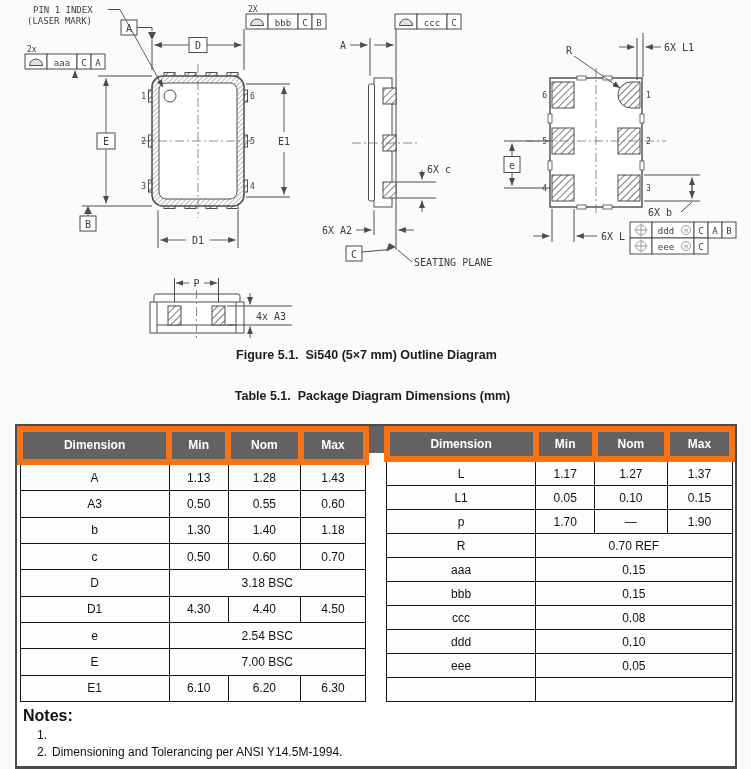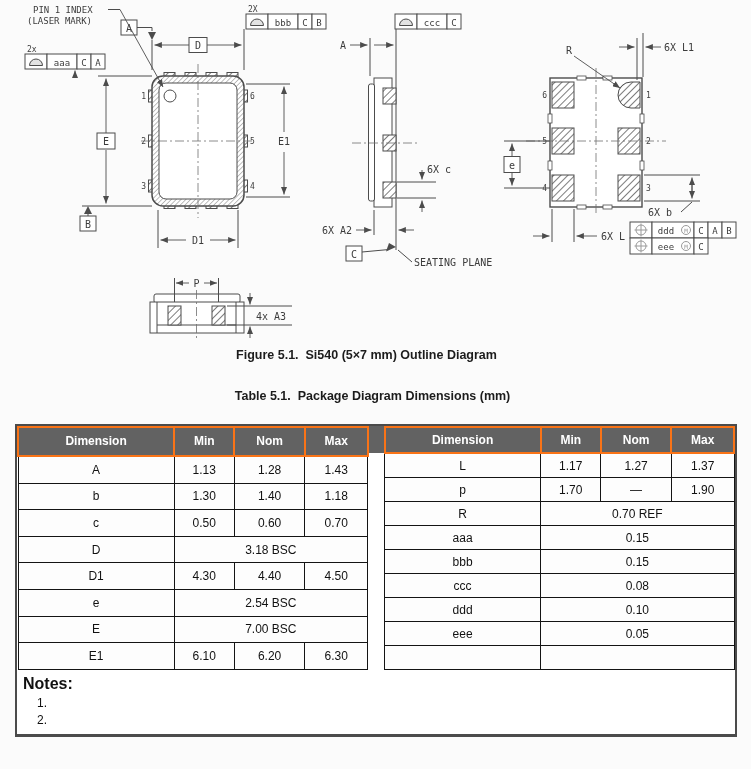--- a/index.html
+++ b/index.html
@@ -19,21 +19,21 @@
   .gdt{fill:#9a9a9a;font-family:"DejaVu Sans Mono",monospace;}
   .caption{position:absolute;left:0;width:733px;text-align:center;
            font-weight:bold;font-size:12.5px;color:#1c1c1c;}
   .fig-caption{top:348px;}
   .tab-caption{top:389px;padding-left:6px;}
   .tablebox{position:absolute;left:15px;top:424px;width:722px;
             border:2px solid #4b4b4b;border-bottom-width:3px;background:#fff;box-sizing:border-box;}
   .tables-row{display:flex;align-items:stretch;}
   .dim-table{border-collapse:collapse;flex:1;table-layout:fixed;font-size:12px;color:#111;}
   .dim-table th{background:#626262;color:#fff;font-weight:bold;height:24px;
-                border:2px solid #f97316;padding:0;font-size:12px;}
+                border:6px solid #f97316;padding:0;font-size:12px;}
   .dim-table td{height:23px;text-align:center;border:1px solid #141414;padding:0;background:#fdfdfd;}
   .tgap{width:15px;background:#fff;}
   .tgap-head{height:27px;background:#626262;}
   .notes{padding:3px 8px 7px 6px;background:#fff;}
   .notes-title{font-weight:bold;font-size:16px;color:#111;margin:2px 0 1px 0;}
   .note-item{font-size:12px;color:#111;margin:3px 0 0 14px;display:flex;}
   .note-num{width:15px;flex:none;}
 </style>
 </head>
 <body>
@@ -319,20 +319,26 @@
         <th>Nom</th>
         <th>Max</th>
       </tr>
       <tr>
               <td>A</td>
               <td>1.13</td>
               <td>1.28</td>
               <td>1.43</td>
             </tr>
       <tr>
+              <td>A3</td>
+              <td>0.50</td>
+              <td>0.55</td>
+              <td>0.60</td>
+            </tr>
+      <tr>
               <td>b</td>
               <td>1.30</td>
               <td>1.40</td>
               <td>1.18</td>
             </tr>
       <tr>
               <td>c</td>
               <td>0.50</td>
               <td>0.60</td>
               <td>0.70</td>
@@ -374,20 +380,26 @@
         <th>Nom</th>
         <th>Max</th>
       </tr>
       <tr>
               <td>L</td>
               <td>1.17</td>
               <td>1.27</td>
               <td>1.37</td>
             </tr>
       <tr>
+              <td>L1</td>
+              <td>0.05</td>
+              <td>0.10</td>
+              <td>0.15</td>
+            </tr>
+      <tr>
               <td>p</td>
               <td>1.70</td>
               <td>—</td>
               <td>1.90</td>
             </tr>
       <tr>
               <td>R</td>
               <td colspan="3">0.70 REF</td>
             </tr>
       <tr>
@@ -417,17 +429,18 @@
     </tbody>
         </table>
   </div>
   <div class="notes">
     <div class="notes-title">Notes:</div>
     <div class="note-item">
       <span class="note-num">1.</span>
     </div>
     <div class="note-item">
       <span class="note-num">2.</span>
+      <span>Dimensioning and Tolerancing per ANSI Y14.5M-1994.</span>
     </div>
   </div>
 </div>
 
 </div>
 
 </body></html>

